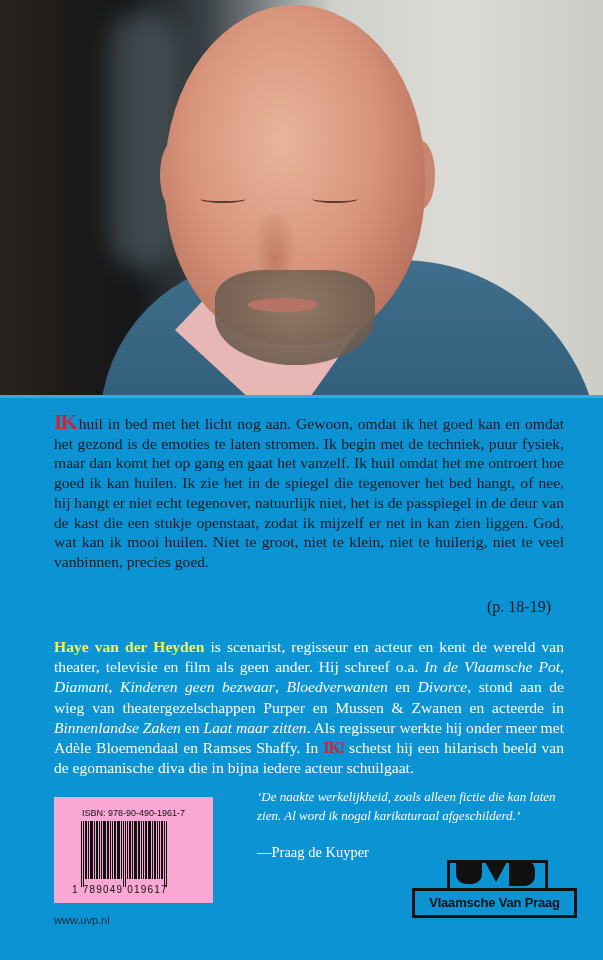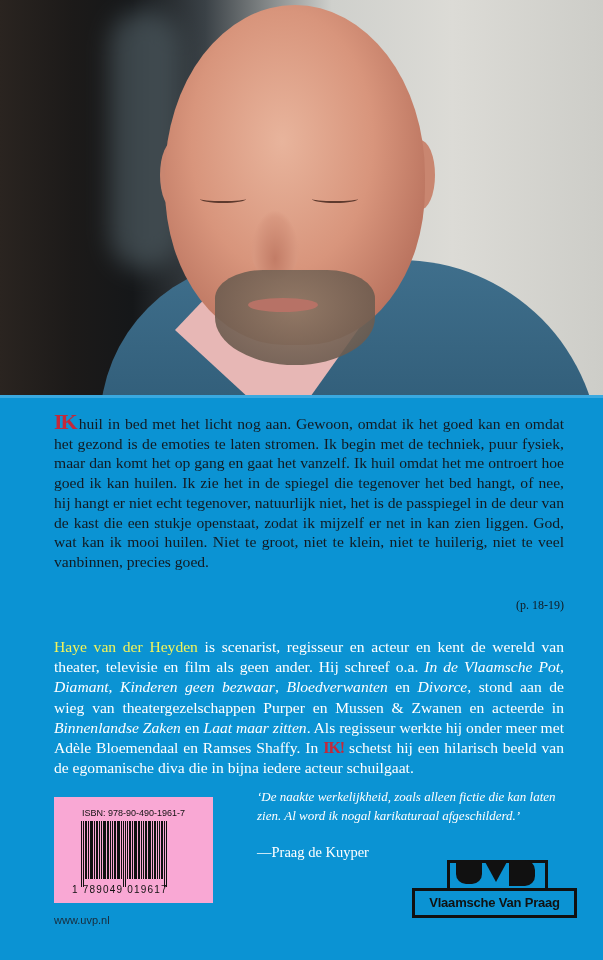--- a/index.html
+++ b/index.html
@@ -13,24 +13,24 @@
     background:radial-gradient(ellipse at 45% 40%,#e8b49c 0%,#d8957c 45%,#b7705c 80%,#8c5244 100%);}
   .photo .ear{position:absolute;top:140px;width:30px;height:70px;border-radius:50%;background:#c98670;}
   .photo .beard{position:absolute;left:215px;top:270px;width:160px;height:95px;border-radius:30% 30% 50% 50%;background:radial-gradient(ellipse at 50% 40%,#8b7664,#6e5d50 70%,#5e5046);opacity:.9;}
   .photo .mouth{position:absolute;left:248px;top:298px;width:70px;height:14px;border-radius:50%;background:#b77266;}
   .photo .eye{position:absolute;top:195px;width:46px;height:6px;border-radius:50%;border-bottom:2px solid #5e3a2e;}
   .photo .nose{position:absolute;left:250px;top:210px;width:50px;height:70px;border-radius:40% 40% 50% 50%;background:radial-gradient(ellipse at 50% 70%,#c27c66,#d89880 60%,transparent 70%);}
   .strip{position:absolute;left:0;top:395px;width:603px;height:3px;background:#3aa9e0;}
 
   .excerpt{position:absolute;left:54px;top:412px;width:510px;font-size:15.6px;line-height:19.7px;color:#121a22;text-align:justify;}
   .dropcap{color:#c4283a;font-size:22px;font-weight:bold;letter-spacing:-2px;margin-right:3px;}
-  .pageref{position:absolute;left:54px;top:598px;width:510px;text-align:right;font-size:12px;color:#121a22;}
+  .pageref{position:absolute;left:41px;top:598px;width:510px;text-align:right;font-size:16px;color:#121a22;}
 
   .bio{position:absolute;left:54px;top:637px;width:510px;font-size:15.6px;line-height:20.2px;color:#ffffff;text-align:justify;}
-  .bio .author{color:#f3f35a;font-weight:normal;}
+  .bio .author{color:#f3f35a;font-weight:bold;}
   .bio i{}
   .ik-inline{color:#c4283a;font-weight:bold;font-size:16px;letter-spacing:-1px;}
 
   .barcode-box{position:absolute;left:54px;top:797px;width:159px;height:106px;background:#f9a8d4;}
   .isbn{position:absolute;left:0;top:11px;width:159px;text-align:center;font-family:"Liberation Sans","DejaVu Sans",sans-serif;font-size:9px;color:#111;}
   .bars{position:absolute;left:27px;top:24px;width:110px;height:64px;display:flex;align-items:flex-start;}
   .bars span{display:block;height:58px;background:#111;margin-right:1px;}
   .bars span.g{height:66px;}
   .digits{position:absolute;left:18px;top:87px;width:130px;font-family:"Liberation Sans","DejaVu Sans",sans-serif;font-size:10px;letter-spacing:1.2px;color:#111;}
   .url{position:absolute;left:54px;top:914px;font-family:"Liberation Sans","DejaVu Sans",sans-serif;font-size:11px;color:#1a2b3a;}

